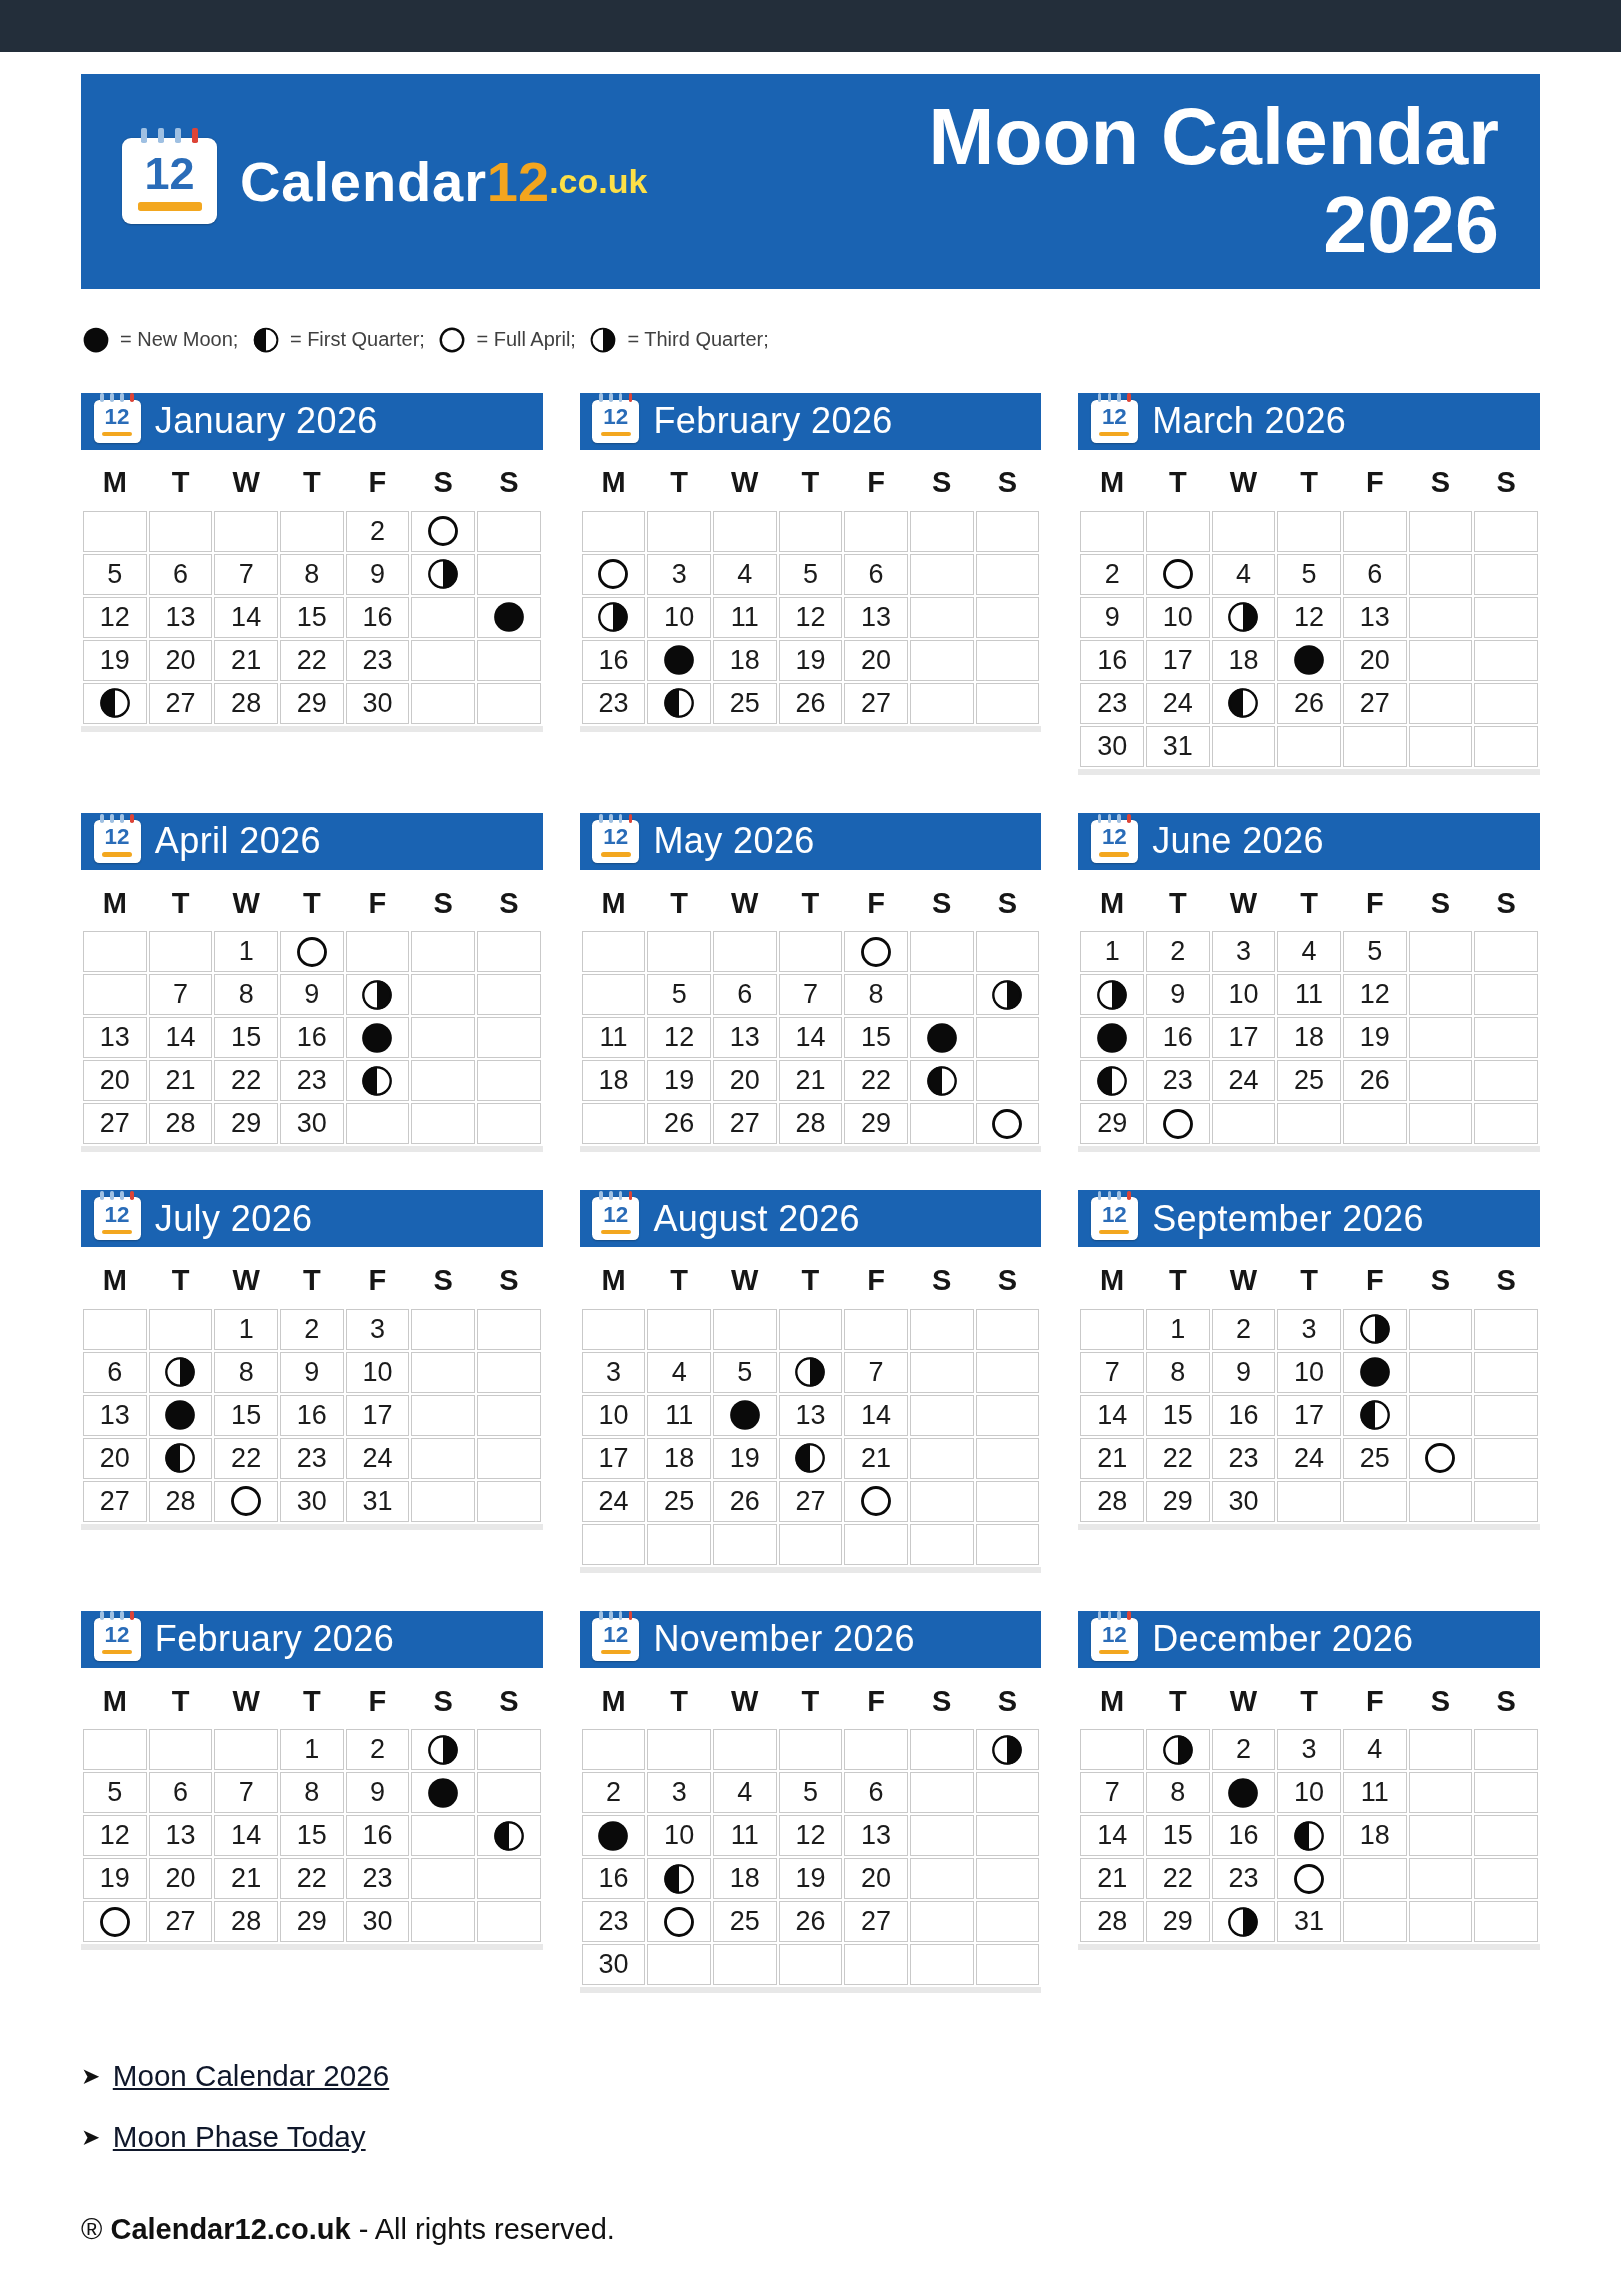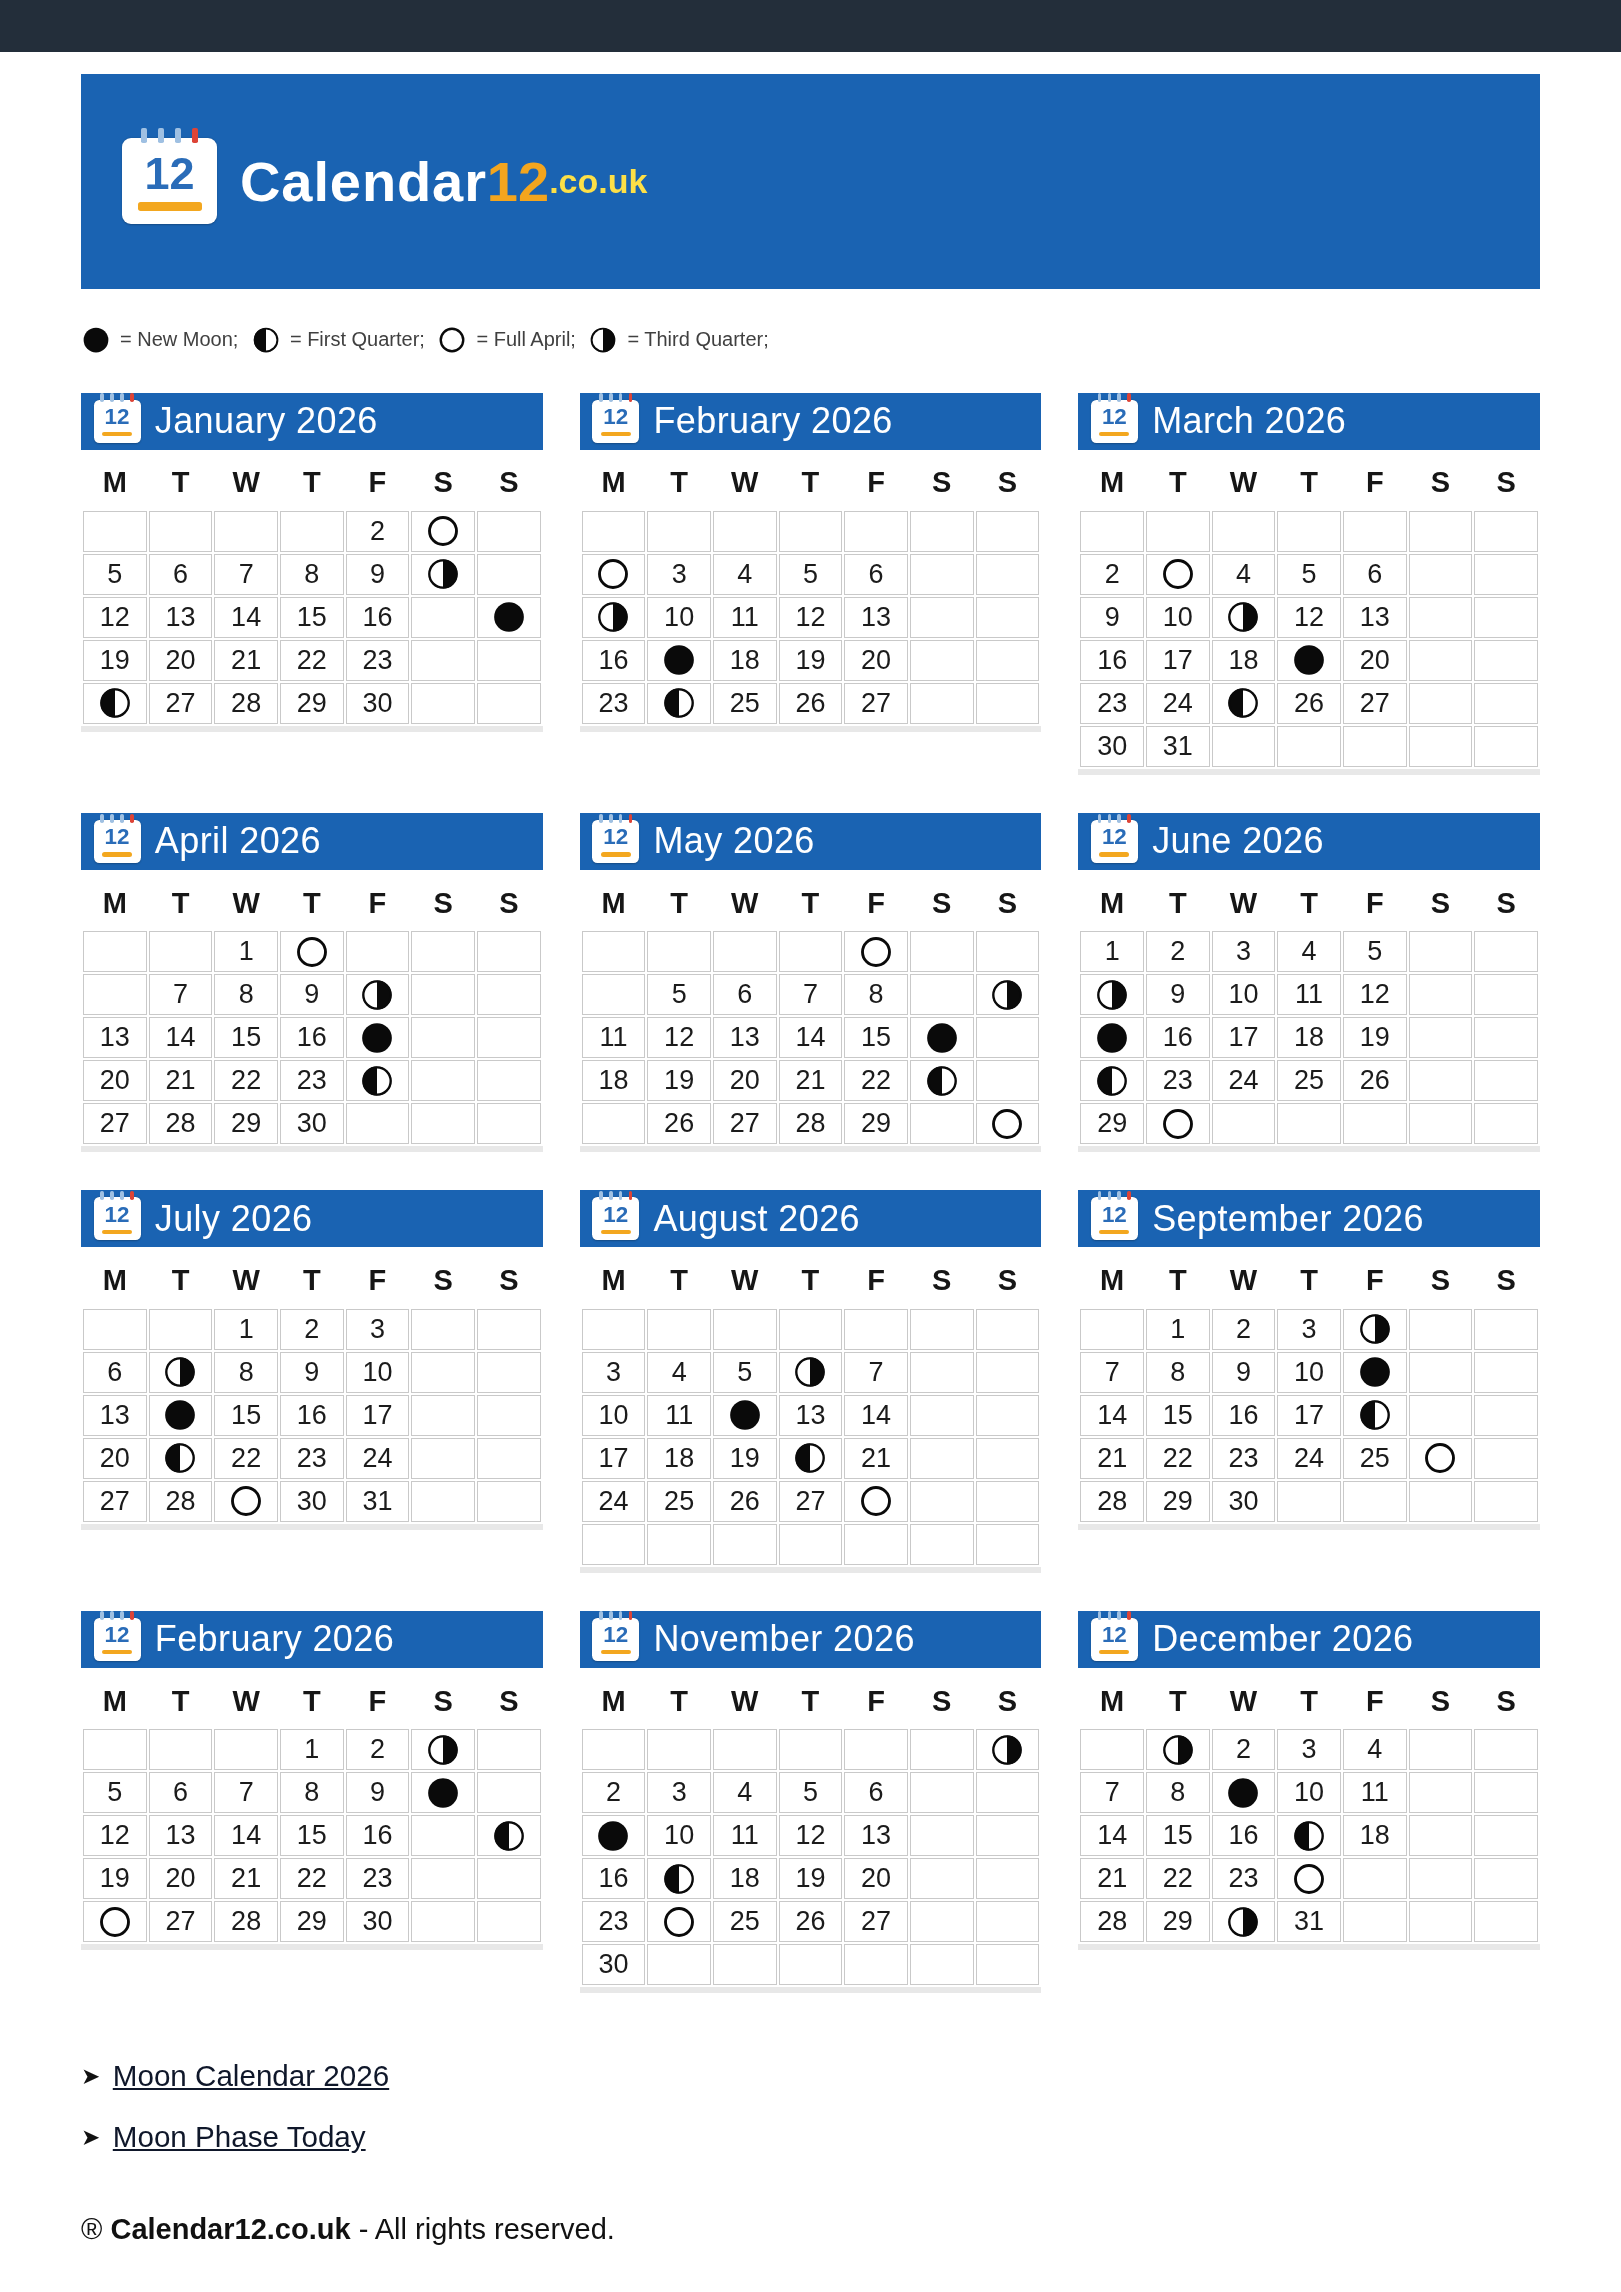--- a/index.html
+++ b/index.html
@@ -68,20 +68,21 @@
         </span>
         <span class="num">12</span>
         <span class="bar"></span>
       </span>
     <span class="logo-text">
         <span class="logo-brand">Calendar</span>
         <span class="logo-num">12</span>
         <span class="logo-tld">.co.uk</span>
       </span>
   </div>
+  <h1 class="page-title"><span>Moon Calendar</span><br><span>2026</span></h1>
 </header>
 
 <div class="legend" id="legend">
     <span class="legend-item">
       <svg class="moon" width="30" height="30" viewBox="0 0 40 40">
         <circle cx="20" cy="20" r="16.5" fill="#0a0a0a"></circle>
       </svg>
       <span> = New Moon;</span>
     </span>
     <span class="legend-item">

